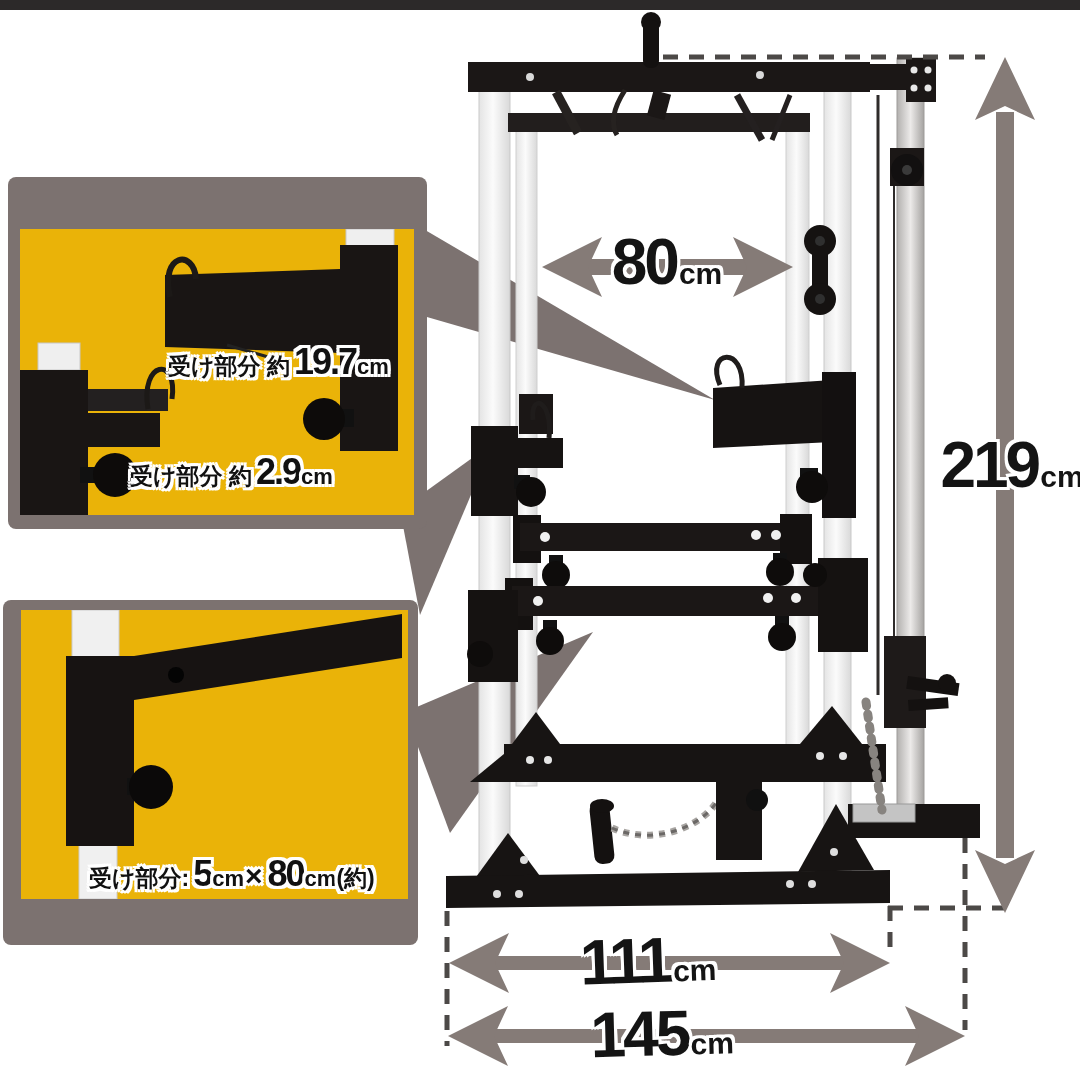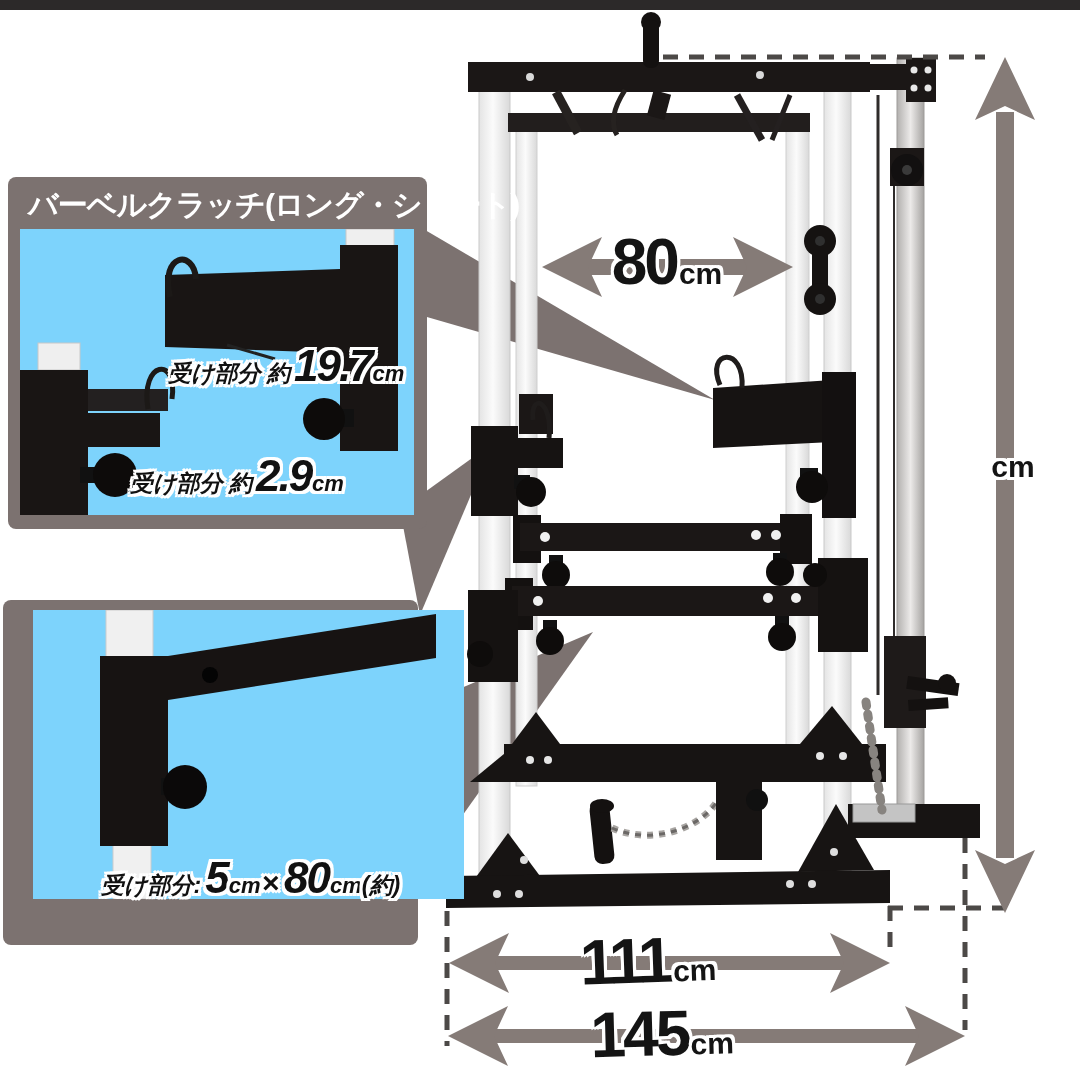--- a/index.html
+++ b/index.html
@@ -9,28 +9,28 @@
   #mainsvg{position:absolute;left:0;top:0;width:1080px;height:1080px;z-index:1;}
 
   
   .callout{position:absolute;background:#7c7270;border-radius:8px;z-index:3;}
   #callout-a{left:8px;top:177px;width:419px;height:352px;}
   #callout-b{left:3px;top:600px;width:415px;height:345px;}
   .callout-title{position:absolute;color:#ffffff;font-weight:bold;font-size:30px;
                  letter-spacing:-1px;white-space:nowrap;}
   #callout-a .callout-title{left:20px;top:8px;}
   #callout-b .callout-title{left:25px;top:301px;}
-  .callout-inner{position:absolute;background:#7dd3fc;font-style:italic;}
+  .callout-inner{position:absolute;background:#eab308;}
   #inner-a{left:12px;top:52px;width:394px;height:286px;}
-  #inner-b{left:30px;top:10px;width:431px;height:289px;}
+  #inner-b{left:18px;top:10px;width:387px;height:289px;}
   .photo-svg{position:absolute;left:0;top:0;width:100%;height:100%;}
 
   .spec{position:absolute;display:flex;align-items:baseline;white-space:nowrap;color:#111;}
   .spec .pre{font-weight:bold;font-size:23px;}
-  .spec .big{font-weight:bold;font-size:44px;letter-spacing:-2px;margin-left:4px;}
+  .spec .big{font-weight:bold;font-size:36px;letter-spacing:-2px;margin-left:4px;}
   .spec .unit{font-weight:bold;font-size:22px;margin-left:1px;}
   .spec .mul{font-weight:bold;font-size:30px;margin:0 1px;}
   .spec .suf{font-weight:bold;font-size:23px;}
   .halo{text-shadow:-3px -3px 0 #fff,3px -3px 0 #fff,-3px 3px 0 #fff,3px 3px 0 #fff,
         -3px 0 0 #fff,3px 0 0 #fff,0 -3px 0 #fff,0 3px 0 #fff;}
   #spec-long{left:148px;top:112px;}
   #spec-short{left:110px;top:222px;}
   #spec-safety{left:68px;top:243px;}
 
   
@@ -239,33 +239,33 @@
         <polygon points="965,1036 905,1006 919,1036 905,1066"></polygon>
       </g>
     </g>
   </svg>
 
   <div class="dim-label halo" id="dim-80">
     <span class="dim-num">80</span>
     <span class="dim-unit">cm</span>
   </div>
   <div class="dim-label halo" id="dim-219">
+    <span class="dim-num">219</span>
     <span class="dim-unit">cm</span>
   </div>
   <div class="dim-label halo" id="dim-111">
     <span class="dim-num">111</span>
     <span class="dim-unit">cm</span>
   </div>
   <div class="dim-label halo" id="dim-145">
     <span class="dim-num">145</span>
     <span class="dim-unit">cm</span>
   </div>
 
   <div class="callout" id="callout-a">
-    <div class="callout-title">バーベルクラッチ(ロング・ショート)</div>
     <div class="callout-inner" id="inner-a">
       <svg class="photo-svg" viewBox="0 0 394 286">
 
         <rect x="326" y="0" width="48" height="18" fill="#efefef" stroke="#c8c8c8"></rect>
         <rect x="320" y="16" width="58" height="206" fill="#191514"></rect>
         <polygon points="145,46 320,40 320,124 145,118" fill="#191514"></polygon>
         <path d="M150,68 C140,24 174,20 176,50" stroke="#1c1917" stroke-width="6" fill="none"></path>
         <line x1="207" y1="116" x2="255" y2="130" stroke="#222" stroke-width="3"></line>
         <rect x="318" y="180" width="16" height="18" fill="#111"></rect>
         <circle cx="304" cy="190" r="21" fill="#0d0b0a"></circle>

